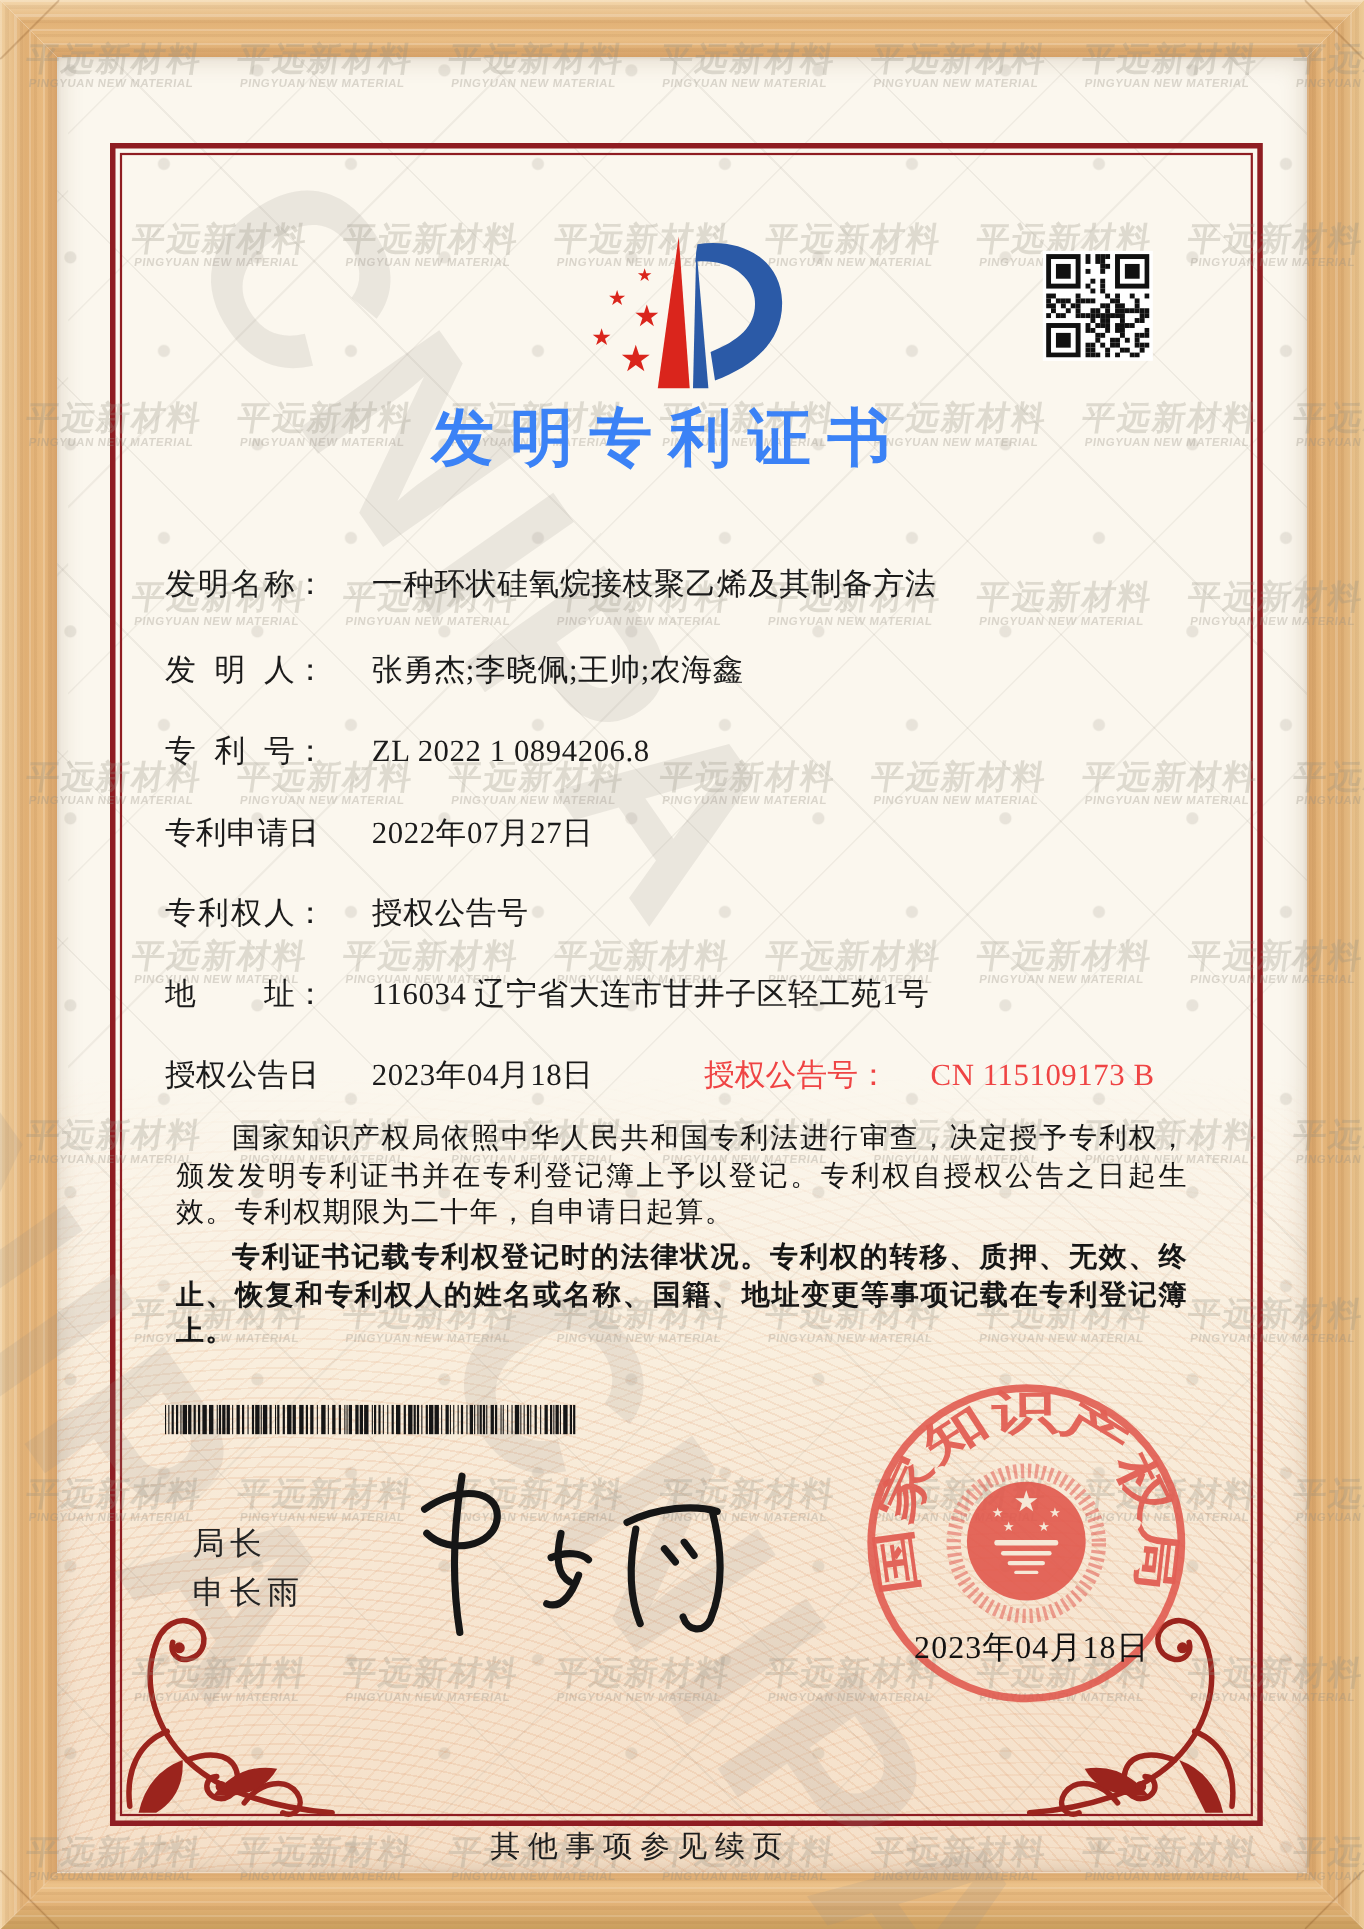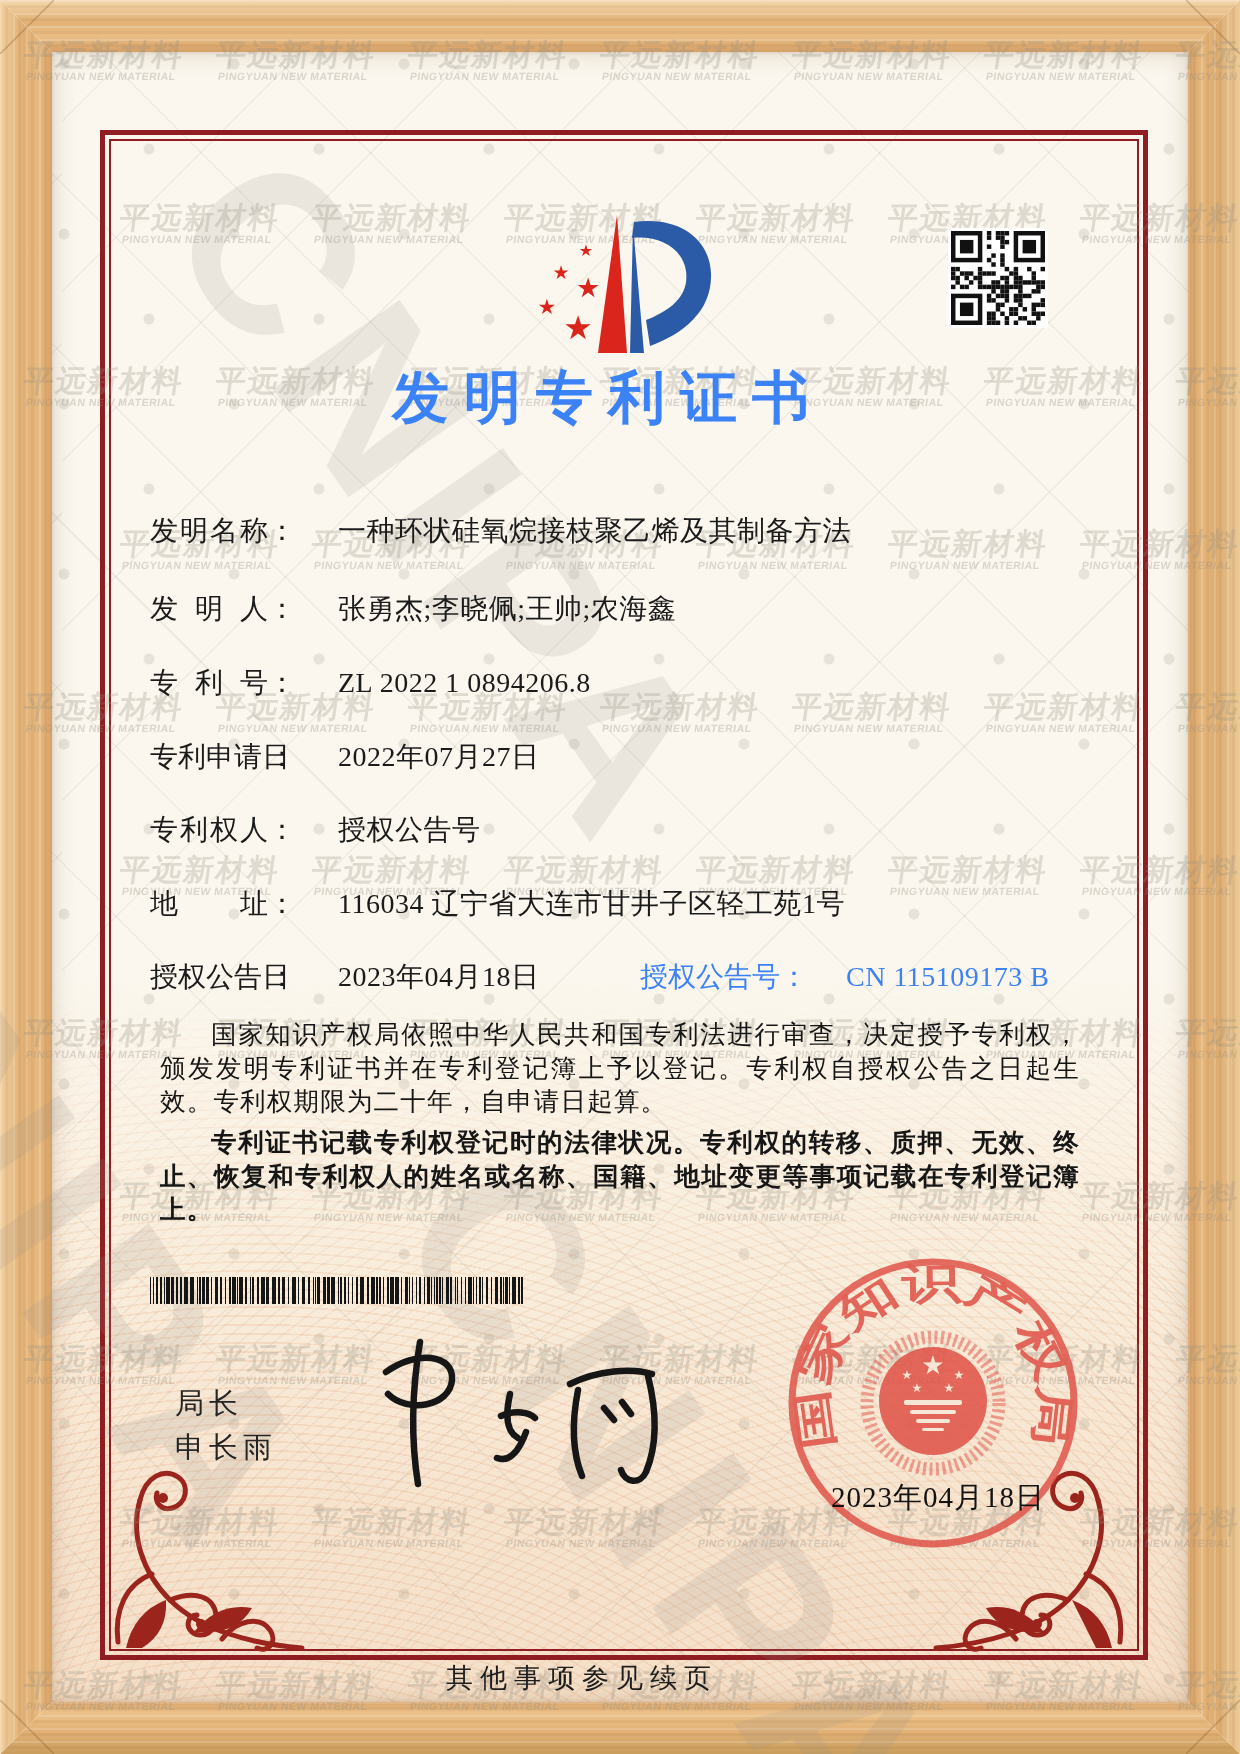--- a/index.html
+++ b/index.html
@@ -76,21 +76,21 @@
   .logo{position:absolute;left:538px;top:192px;width:180px;height:166px;}
   .logo .star{position:absolute;color:#da251c;transform:translate(-50%,-50%);line-height:1;}
   .qr{position:absolute;left:948px;top:228px;width:100px;height:100px;background:#fff;padding:3px;box-sizing:border-box;}
   .title{position:absolute;left:102px;top:360px;width:1038px;text-align:center;
     font-size:57px;font-weight:900;letter-spacing:15px;color:#3b82f6;padding-right:26px;box-sizing:border-box;}
 
   .frow{position:absolute;left:150px;font-size:28px;white-space:nowrap;color:#1b1b1b;}
   .flabel{display:inline-block;width:118px;text-align:justify;text-align-last:justify;vertical-align:top;}
   .fcolon{display:inline-block;width:32px;}
   .fvalue{letter-spacing:.5px;margin-left:38px;}
-  .frow2{position:absolute;left:640px;font-size:28px;white-space:nowrap;color:#3b82f6;}
+  .frow2{position:absolute;left:640px;font-size:28px;white-space:nowrap;color:#ef4444;}
 
   .para{position:absolute;left:160px;width:920px;font-size:25.5px;line-height:33.5px;
     text-align:justify;text-indent:2em;letter-spacing:1.2px;color:#161616;}
 
   .barcode{position:absolute;left:150px;top:1277px;}
   .director-label{position:absolute;left:175px;top:1384px;font-size:29px;letter-spacing:5px;
     font-family:"Liberation Sans","DejaVu Sans",sans-serif;color:#242424;}
   .director-name{position:absolute;left:175px;top:1428px;font-size:29px;letter-spacing:5px;
     font-family:"Liberation Sans","DejaVu Sans",sans-serif;color:#242424;}
   .signature{position:absolute;left:358px;top:1332px;z-index:6;}

